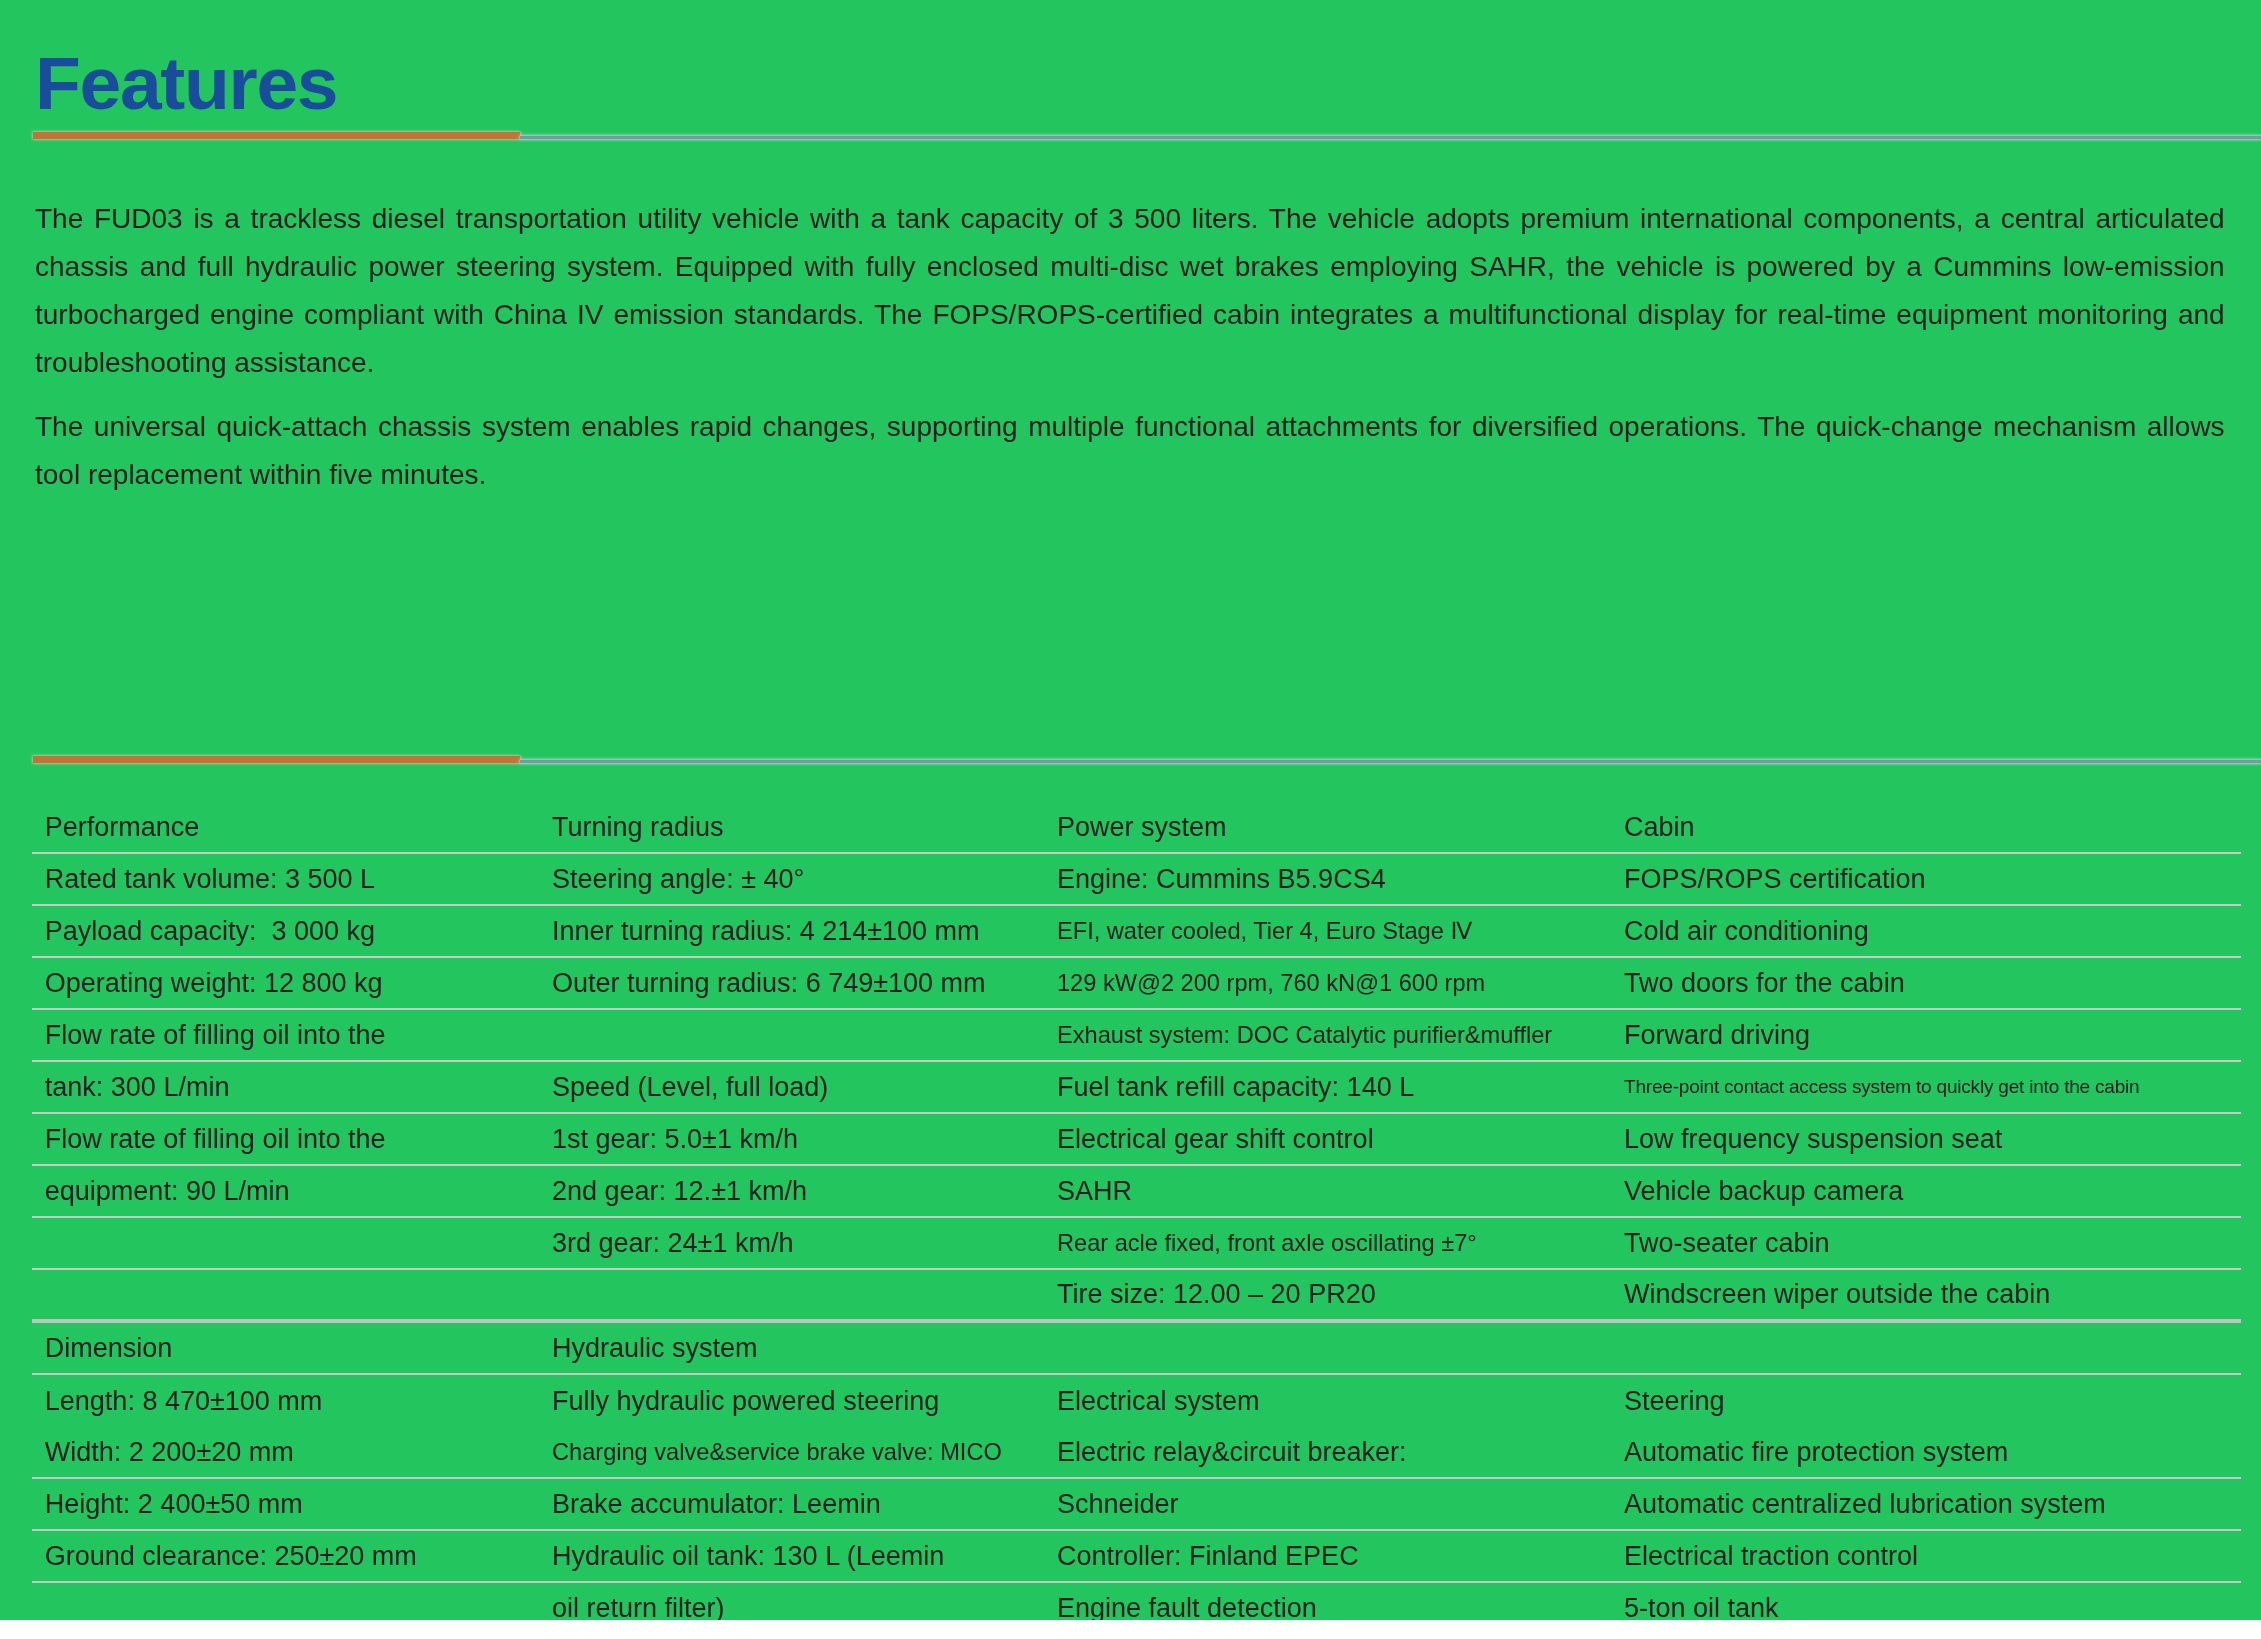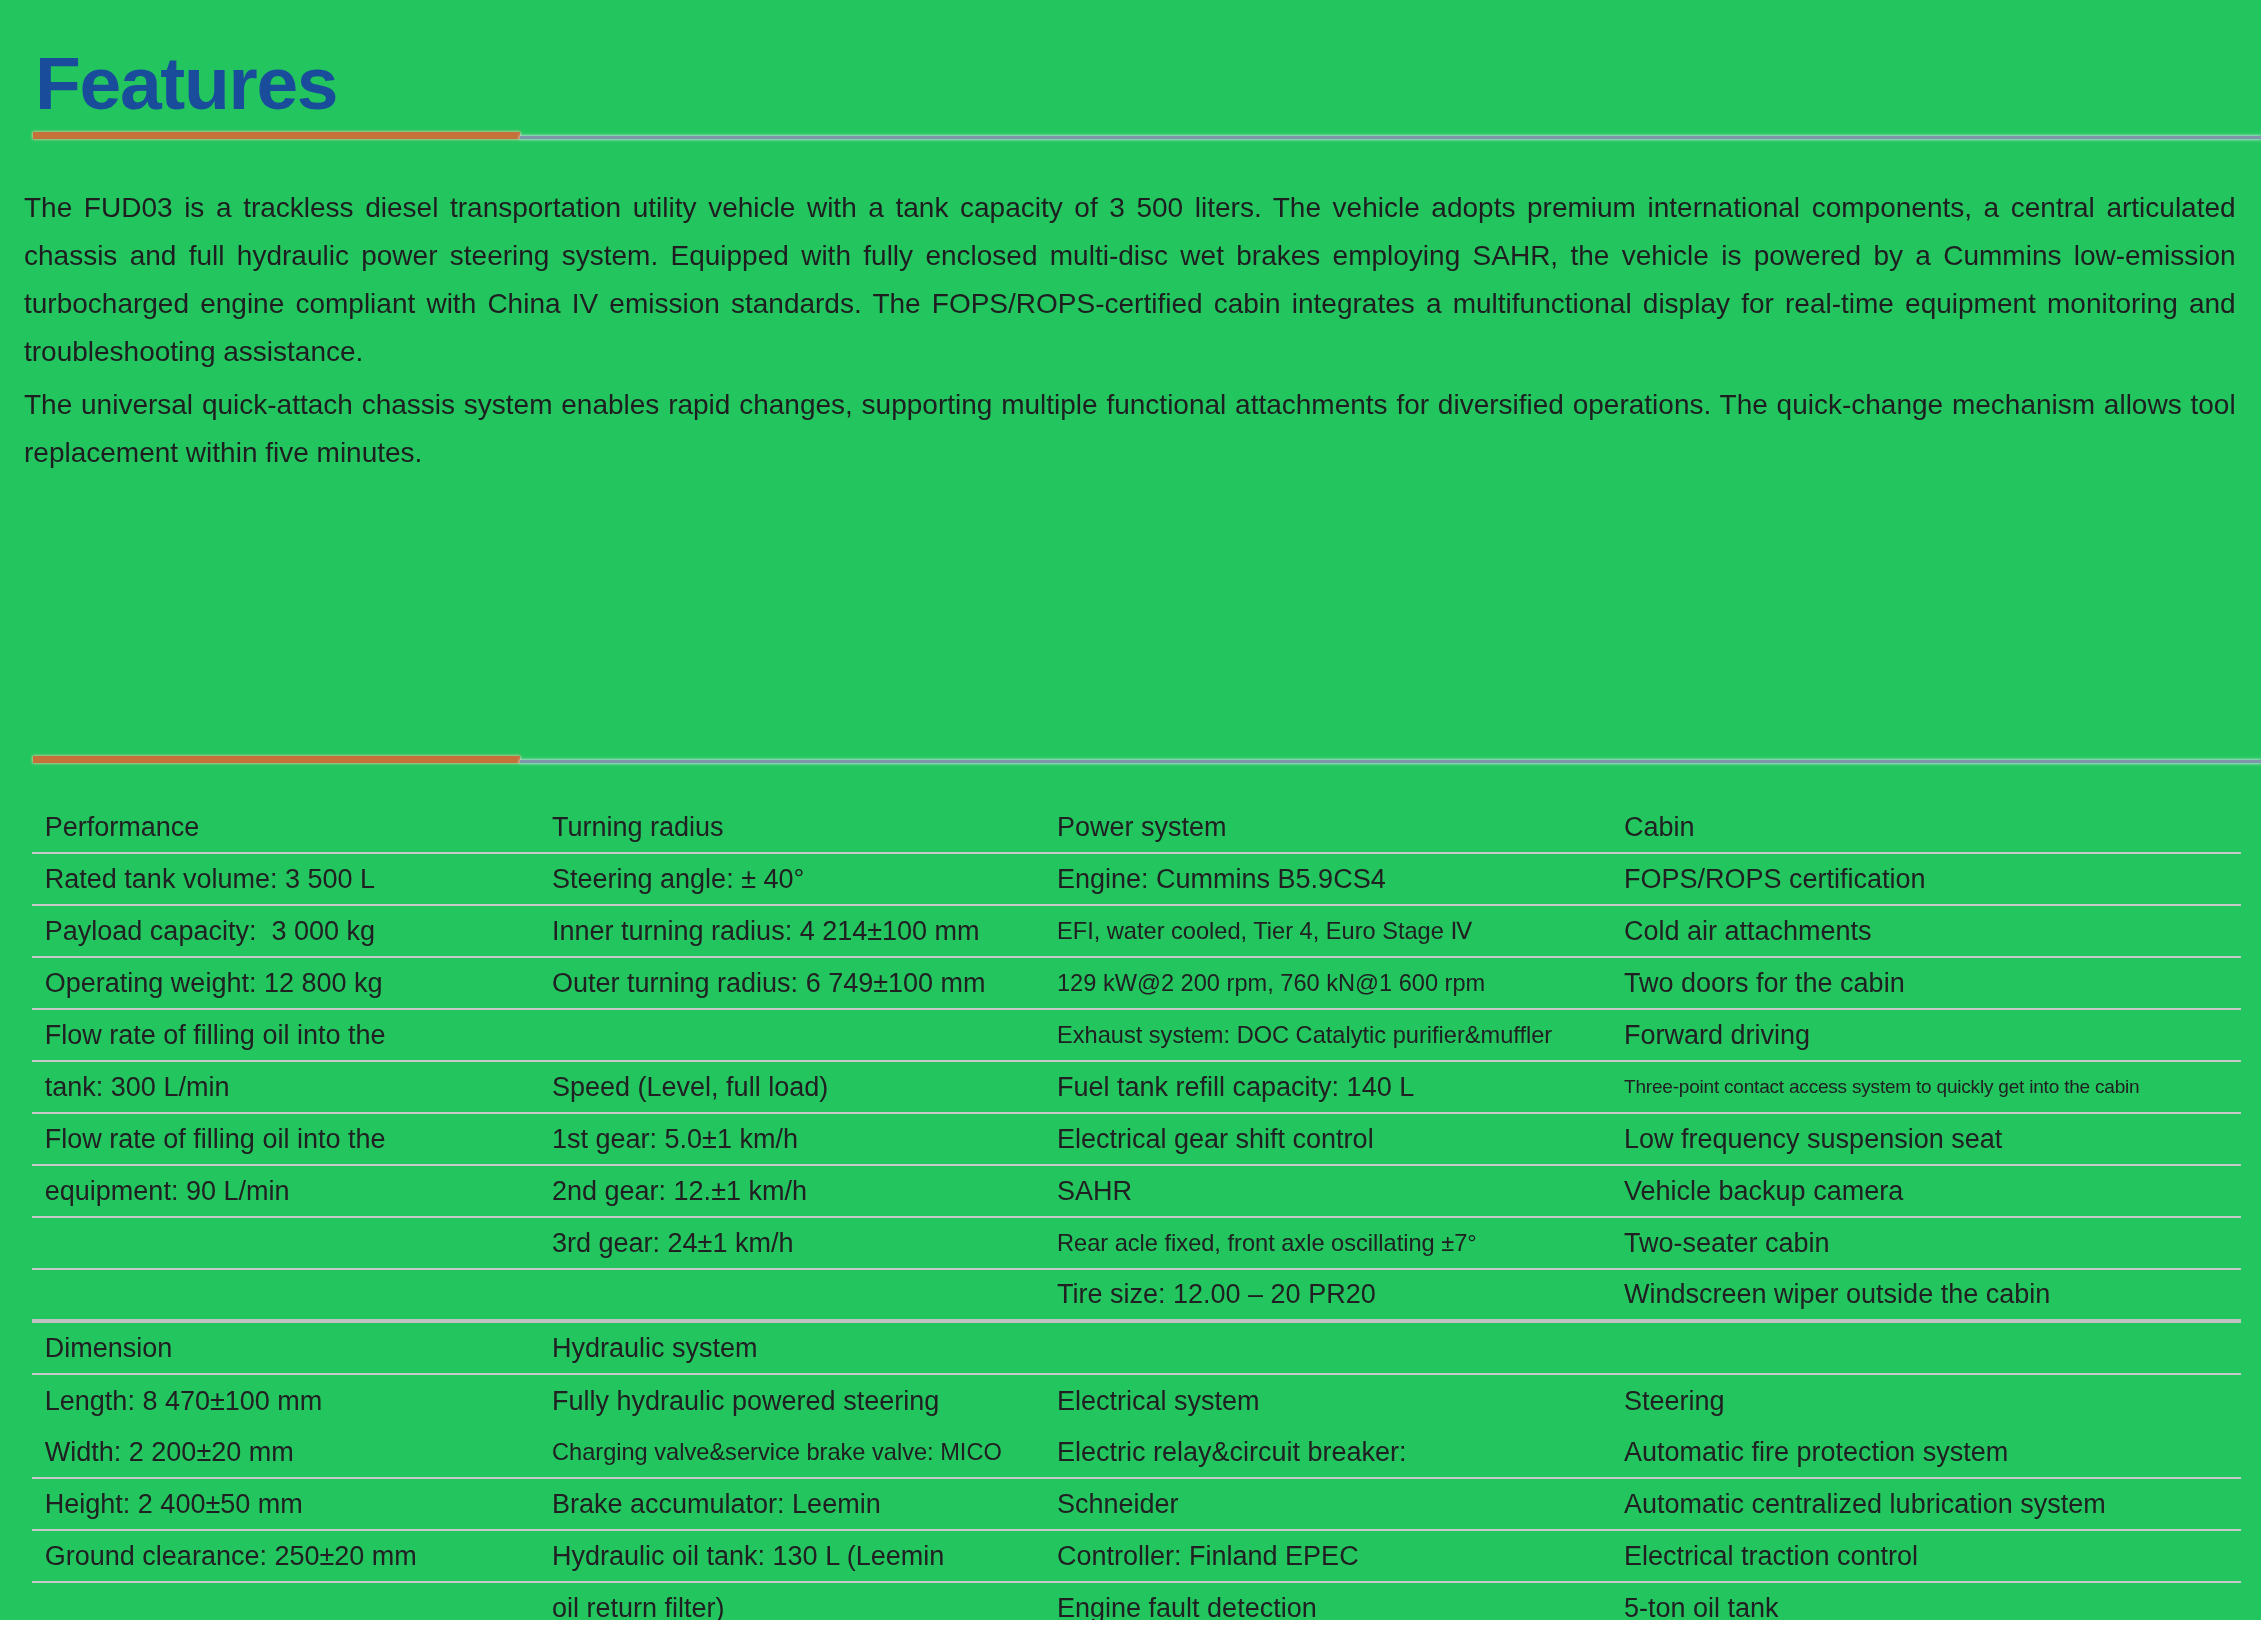--- a/index.html
+++ b/index.html
@@ -13,21 +13,21 @@
   }
   #features-title{top:46px;}
   #spec-title{top:664px;}
   .rule{position:absolute;left:33px;right:0;height:7px;display:flex;align-items:flex-end;}
   #features-rule{top:132px;}
   #spec-rule{top:756px;}
   .rule-accent{width:487px;height:7px;background:#c4713a;box-shadow:0 0 2.6px 0.6px #eac9a4;}
   .rule-line{flex:1;height:3.2px;background:#8095a9;box-shadow:0 0 3.2px 0.6px #d7e9f4;}
   #intro{position:absolute;left:19px;right:20.4px;top:179px;
     font-size:28px;line-height:48px;text-align:justify;color:#1e1e20;}
-  #intro p{margin:5px;}
+  #intro p{margin:16px;}
   #spec-table{position:absolute;left:32px;top:802px;width:2209px;}
   .trow{position:relative;height:52px;border-bottom:2.6px solid #c9c9c9;box-sizing:border-box;}
   .trow.nodiv{border-bottom:none;}
   .trow.thick{height:53px;border-bottom:4.5px solid #c2c2c2;}
   .tcell{
     position:absolute;top:0;height:100%;display:flex;align-items:center;
     font-size:27px;white-space:pre;color:#202022;
   }
   .c0{left:12.8px;}.c1{left:520px;}.c2{left:1025px;}.c3{left:1592px;}
   .tcell.small{font-size:23.6px;}
@@ -66,21 +66,21 @@
       <div class="trow">
         <span class="tcell c0">Rated tank volume: 3 500 L</span>
         <span class="tcell c1">Steering angle: ± 40°</span>
         <span class="tcell c2">Engine: Cummins B5.9CS4</span>
         <span class="tcell c3">FOPS/ROPS certification</span>
       </div>
       <div class="trow">
         <span class="tcell c0">Payload capacity:  3 000 kg</span>
         <span class="tcell c1">Inner turning radius: 4 214±100 mm</span>
         <span class="tcell c2 small">EFI, water cooled, Tier 4, Euro Stage Ⅳ</span>
-        <span class="tcell c3">Cold air attachments</span>
+        <span class="tcell c3">Cold air conditioning</span>
       </div>
       <div class="trow">
         <span class="tcell c0">Operating weight: 12 800 kg</span>
         <span class="tcell c1">Outer turning radius: 6 749±100 mm</span>
         <span class="tcell c2 small">129 kW@2 200 rpm, 760 kN@1 600 rpm</span>
         <span class="tcell c3">Two doors for the cabin</span>
       </div>
       <div class="trow">
         <span class="tcell c0">Flow rate of filling oil into the</span>
         <span class="tcell c2 small">Exhaust system: DOC Catalytic purifier&amp;muffler</span>

